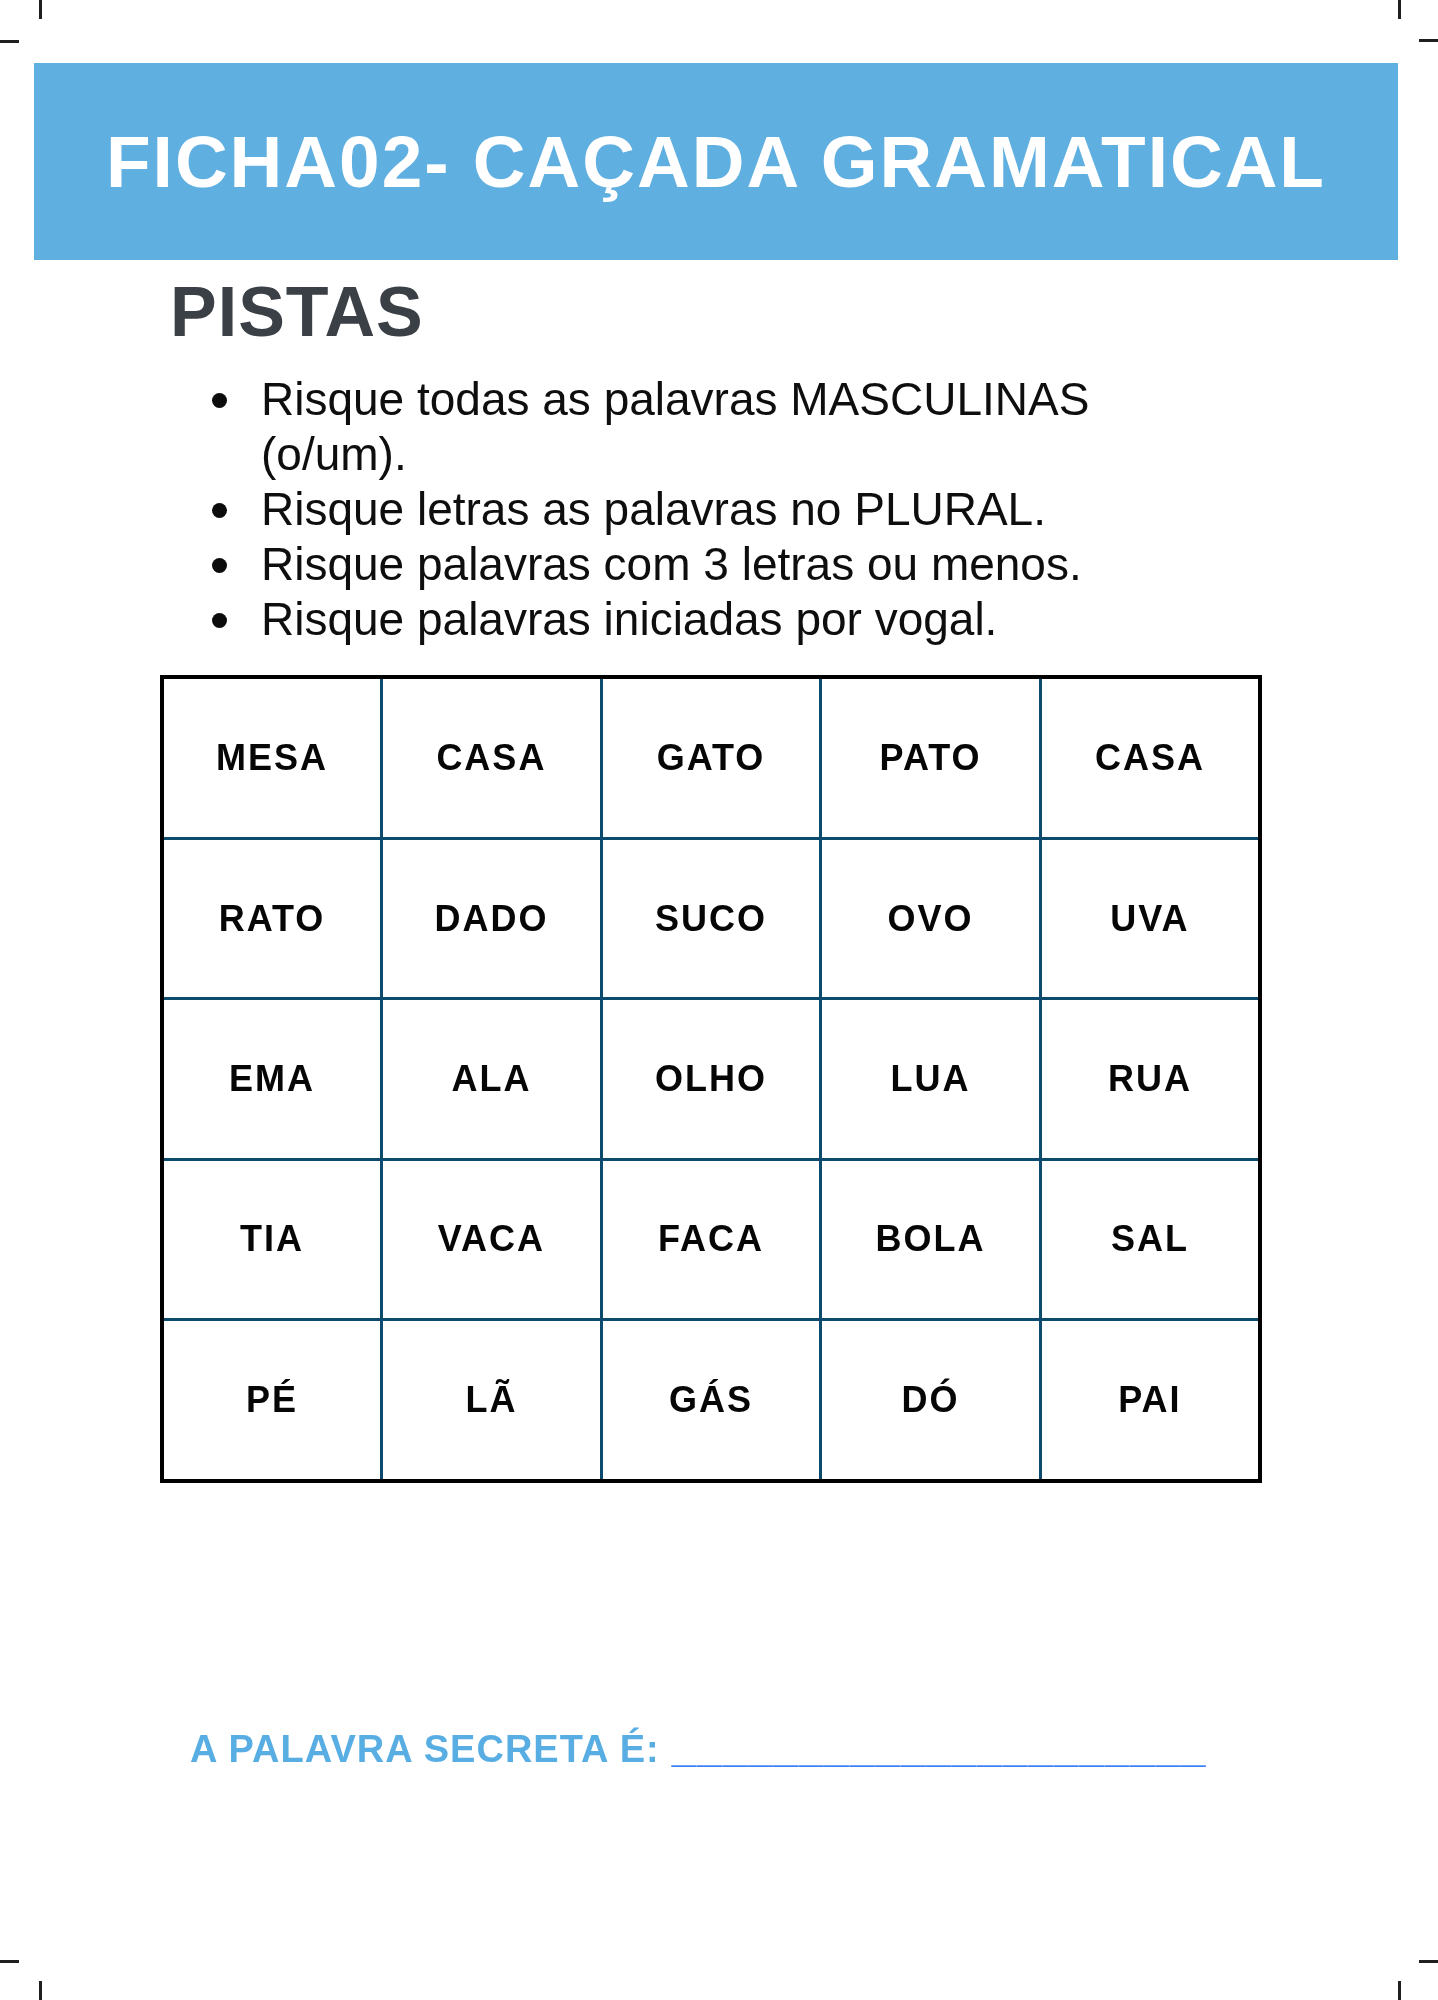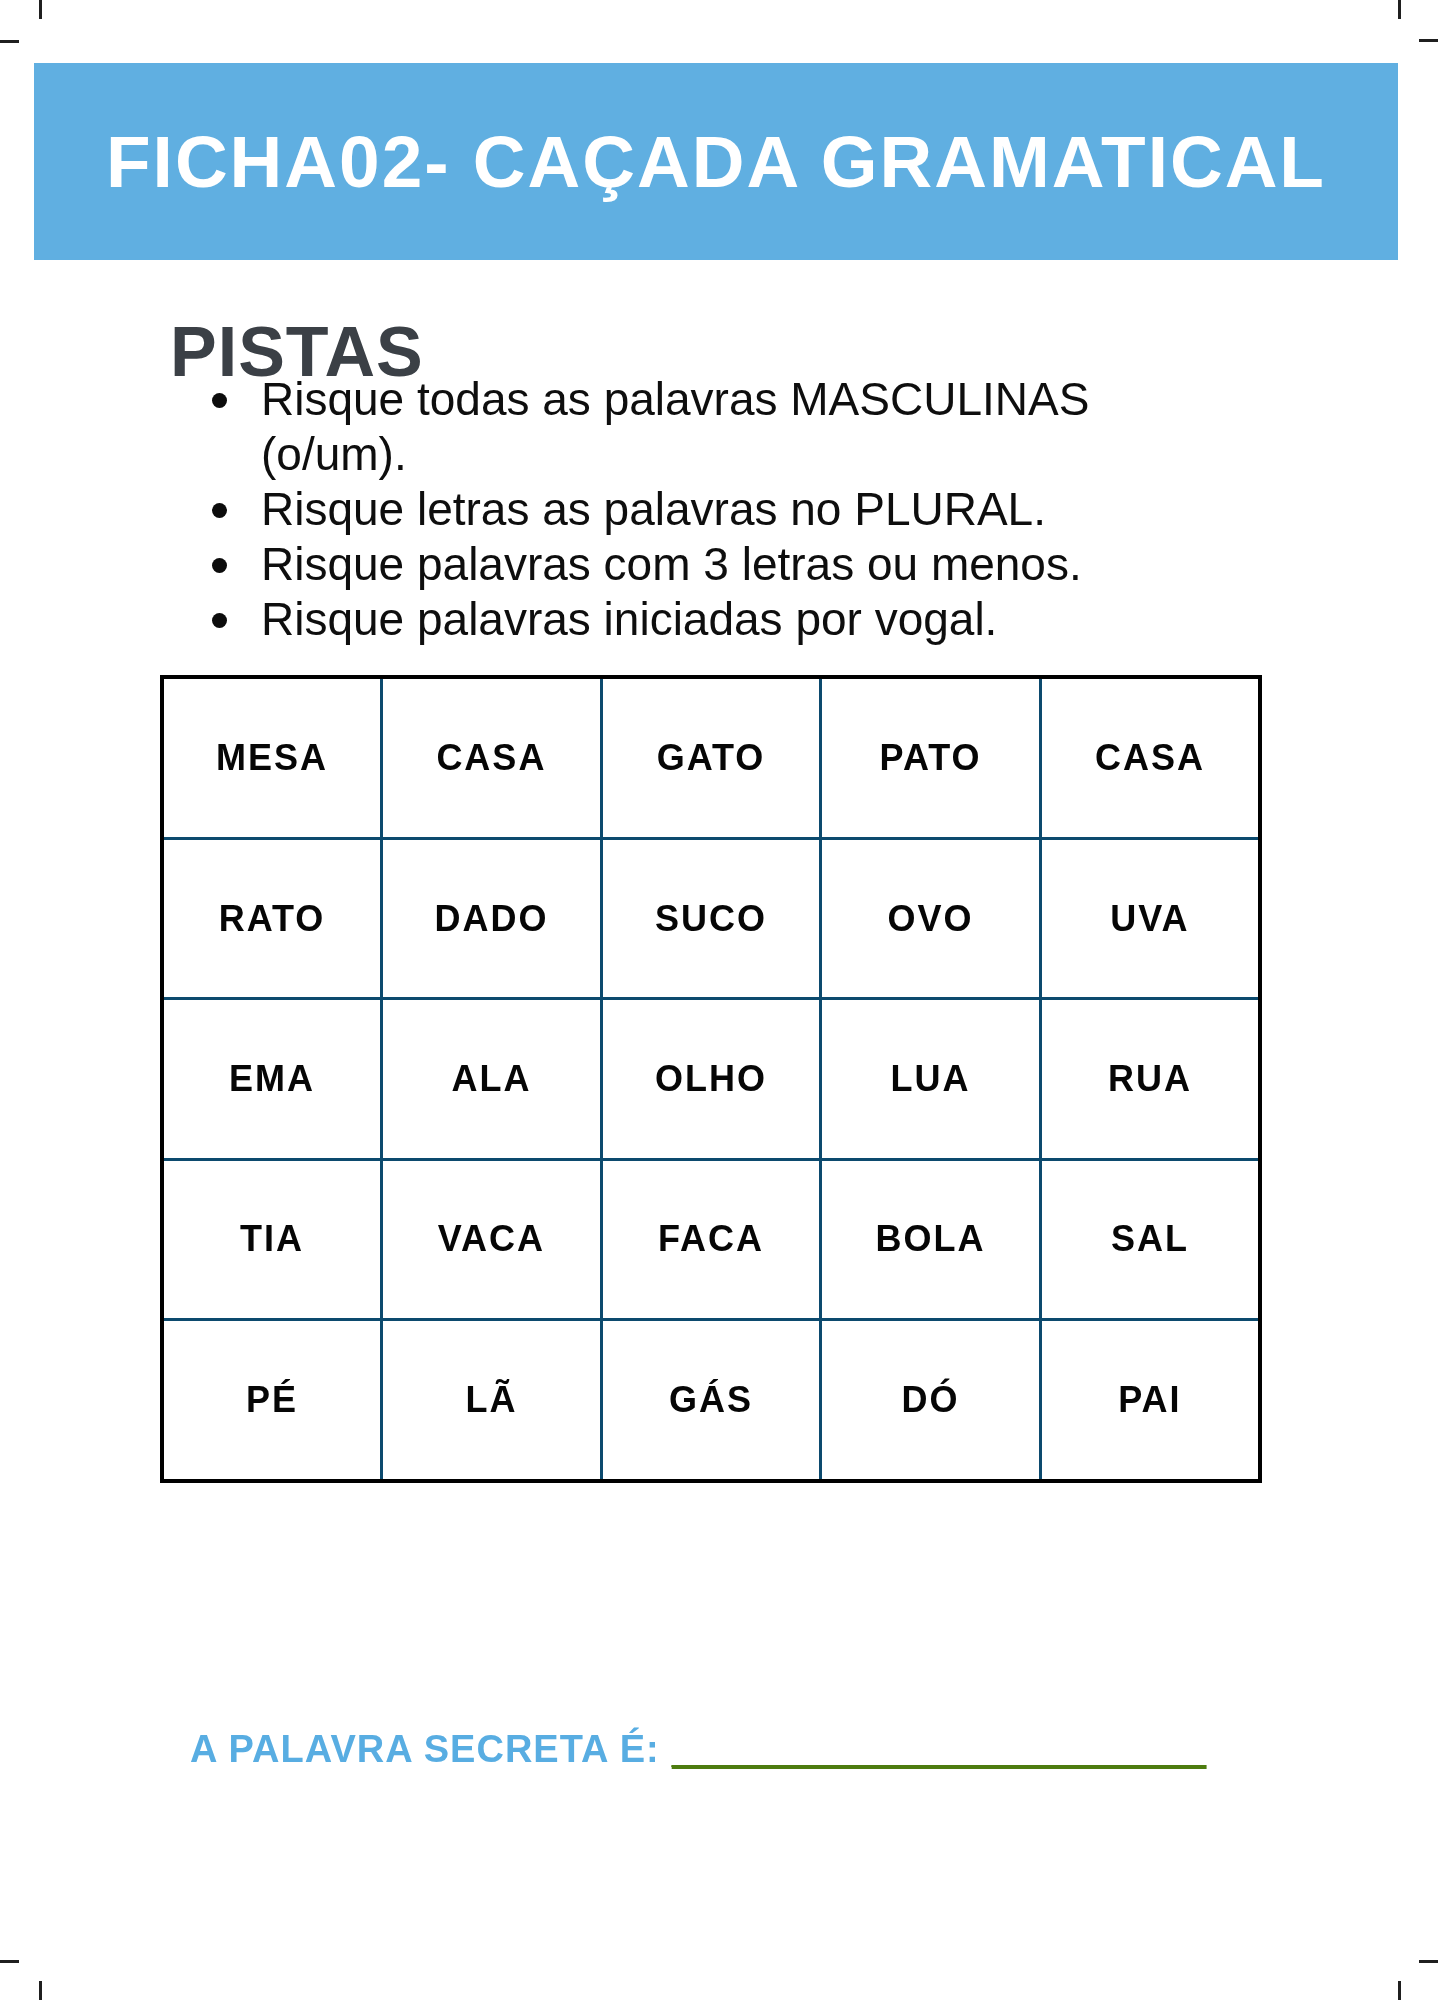--- a/index.html
+++ b/index.html
@@ -50,21 +50,20 @@
 
   
   .clues-heading {
     position: absolute;
     left: 170px;
     top: 272px;
     font-size: 70px;
     font-weight: 800;
     color: #3b4046;
     letter-spacing: 1px;
-    margin-top: 40px;
   }
   .clue-list {
     position: absolute;
     left: 212px;
     top: 372px;
     width: 900px;
   }
   .clue-item {
     display: flex;
     align-items: flex-start;
@@ -115,24 +114,23 @@
   }
   .secret-label {
     font-size: 38px;
     font-weight: 700;
     letter-spacing: 1px;
     color: #58ade2;
   }
   .secret-blank {
     font-size: 44px;
     font-weight: 800;
-    color: #4d7c0f;
+    color: #3b82f6;
     letter-spacing: 1px;
     margin-left: 12px;
-    text-decoration: underline;
   }
 </style>
 </head>
 <body>
 
 <div class="page">
 
   <div class="crop v tl-v"></div>
   <div class="crop h tl-h"></div>
   <div class="crop v tr-v"></div>

